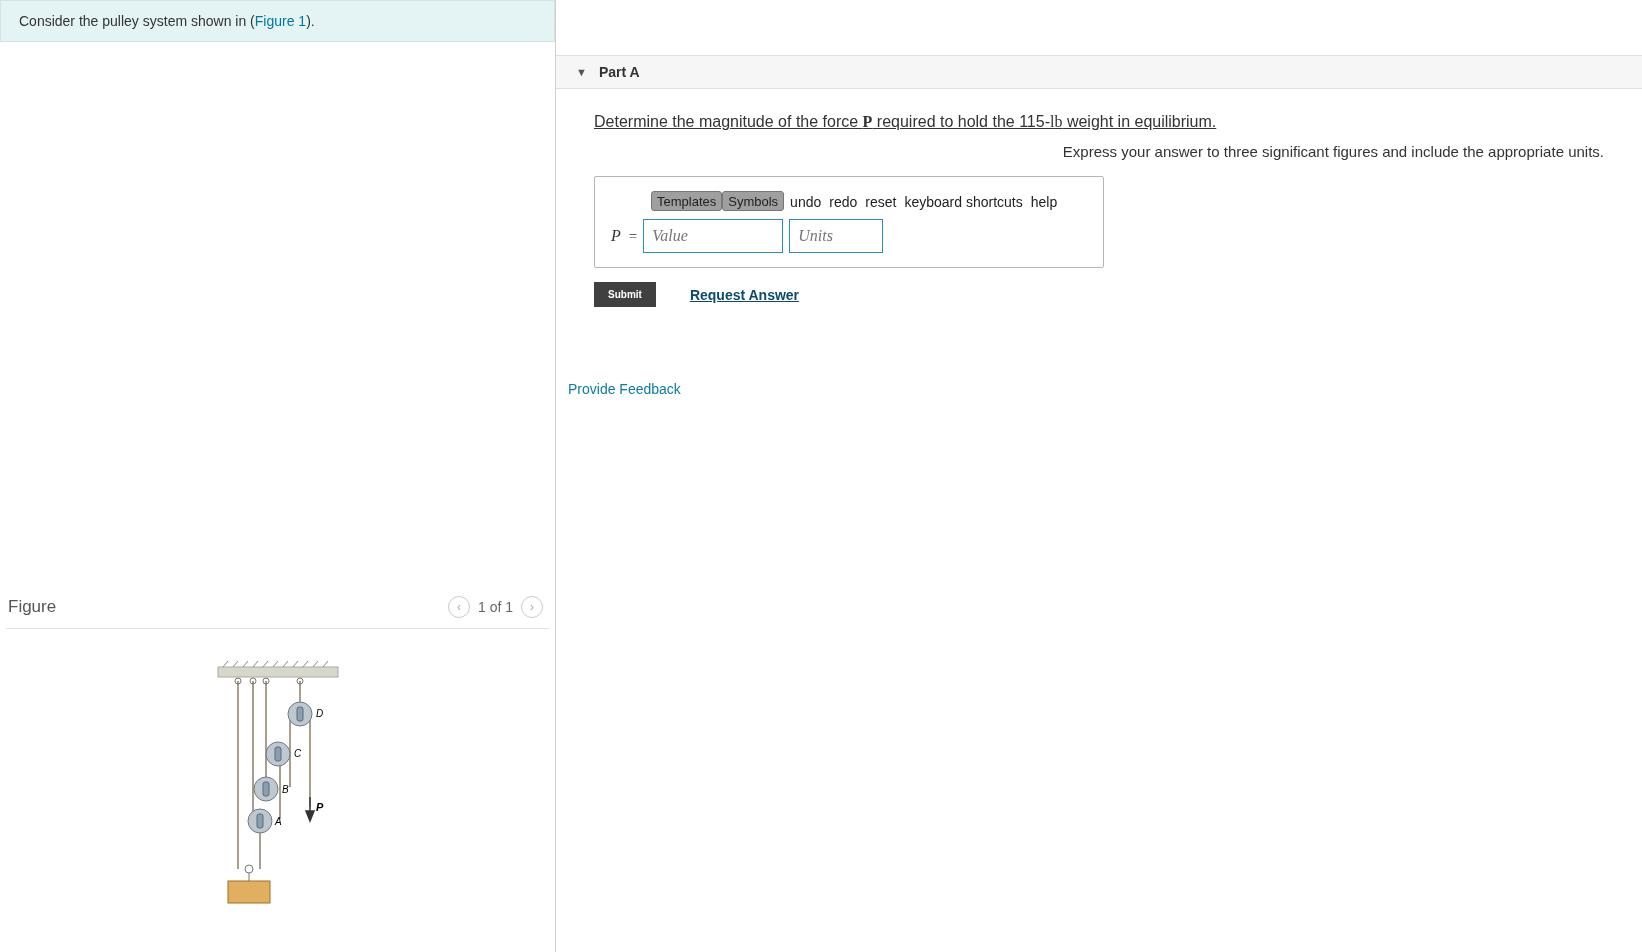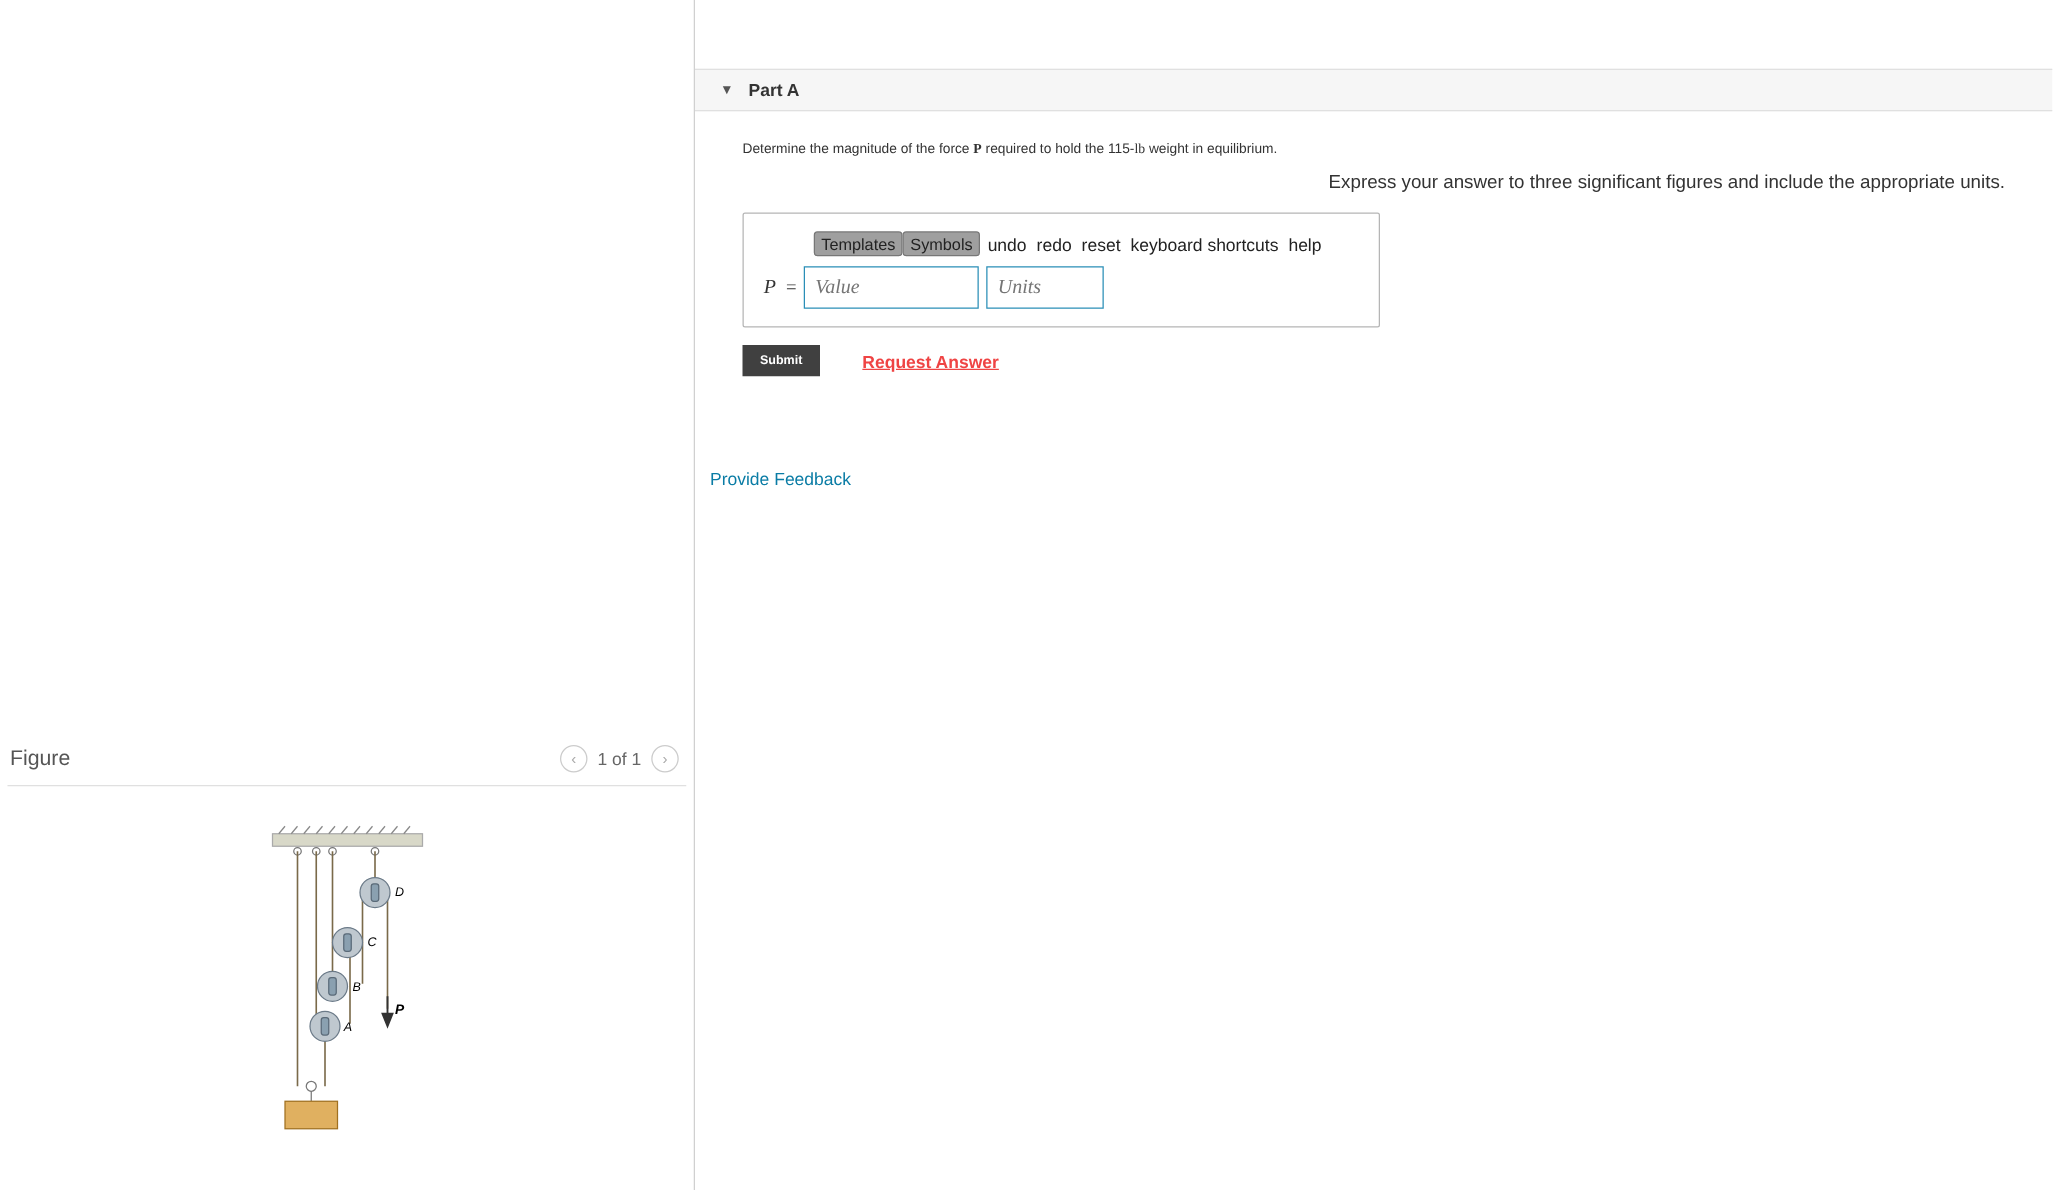--- a/index.html
+++ b/index.html
@@ -45,21 +45,21 @@
   background: #f6f6f6;
   border-top: 1px solid #e0e0e0;
   border-bottom: 1px solid #e0e0e0;
   padding: 8px 20px;
   margin-top: 55px;
   display: flex; align-items: center; gap: 12px;
 }
 .part-header .caret { color: #555; font-size: 11px; }
 .part-title { font-weight: bold; color: #333; }
 .part-body { padding: 18px 38px; }
-.q-line { margin: 6px 0 12px 0; font-size: 11px; color: #333; }
+.q-line { margin: 6px 0 12px 0; font-size: 16px; color: #333; text-decoration: underline; }
 .q-line .bold-var { font-family: Georgia, serif; font-weight: bold; }
 .q-line .units-rm { font-family: Georgia, serif; }
 .instr { font-weight: normal; font-size: 15px; margin-bottom: 16px; text-align: right; }
 
 .answer-box {
   border: 1px solid #b5b5b5; border-radius: 2px;
   padding: 14px 10px 14px 10px;
   width: 510px;
 }
 .toolbar {
@@ -85,28 +85,31 @@
   font-family: Georgia, serif; font-style: italic; font-size: 16px;
   color: #888; background: #fff;
 }
 .field.value { width: 140px; }
 .field.units { width: 94px; }
 .actions { margin-top: 14px; display: flex; align-items: center; gap: 18px; }
 .submit-btn {
   background: #404040; color: #fff; border: none; padding: 7px 14px;
   font-size: 10px; font-weight: bold; cursor: pointer;
 }
-.request-link { color: #ef4444; font-weight: bold; text-decoration: underline; cursor: pointer; padding-left: 16px; }
+.request-link { color: #0c4a6e; font-weight: bold; text-decoration: underline; cursor: pointer; padding-left: 16px; }
 .feedback-link { display: inline-block; margin: 56px 0 0 12px; color: #0a7ca5; cursor: pointer; }
 </style>
 </head>
 <body>
 
 <div class="container">
   <div class="left">
+    <div class="intro-box">
+      <span>Consider the pulley system shown in (</span><a href="#">Figure 1</a><span>).</span>
+    </div>
 
     <div class="figure-section">
       <div class="figure-header">
         <div class="figure-title">Figure</div>
         <div class="figure-nav">
           <button class="nav-btn">‹</button>
           <span>1 of 1</span>
           <button class="nav-btn">›</button>
         </div>
       </div>

